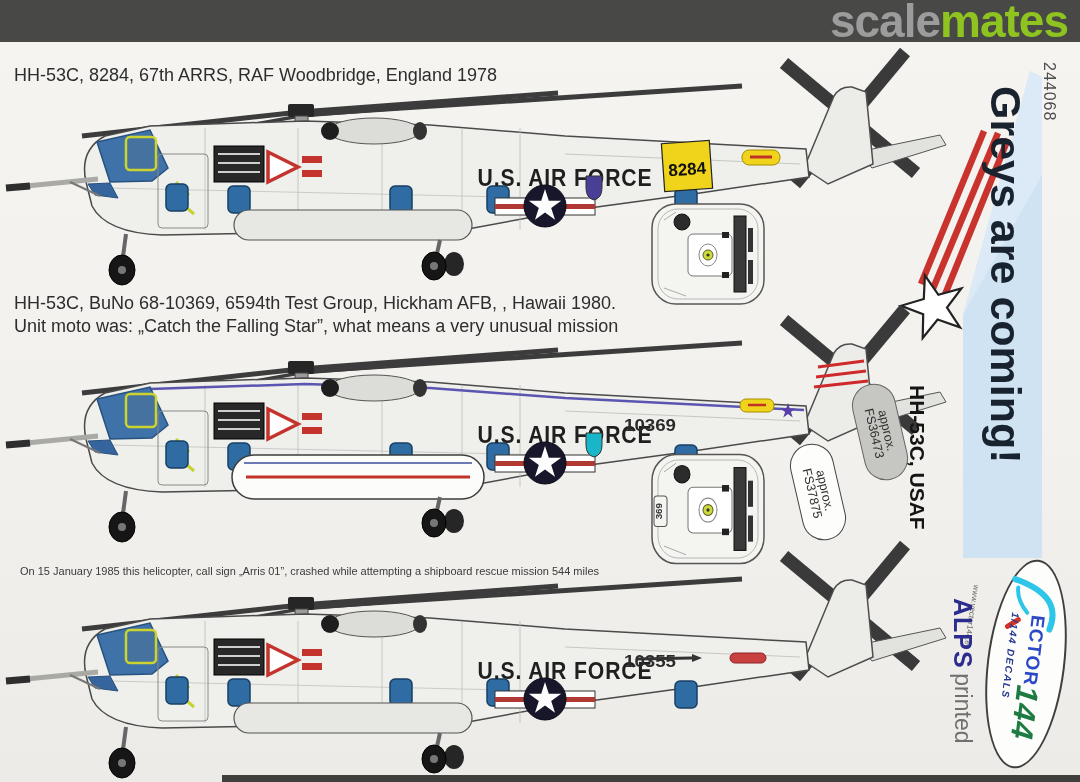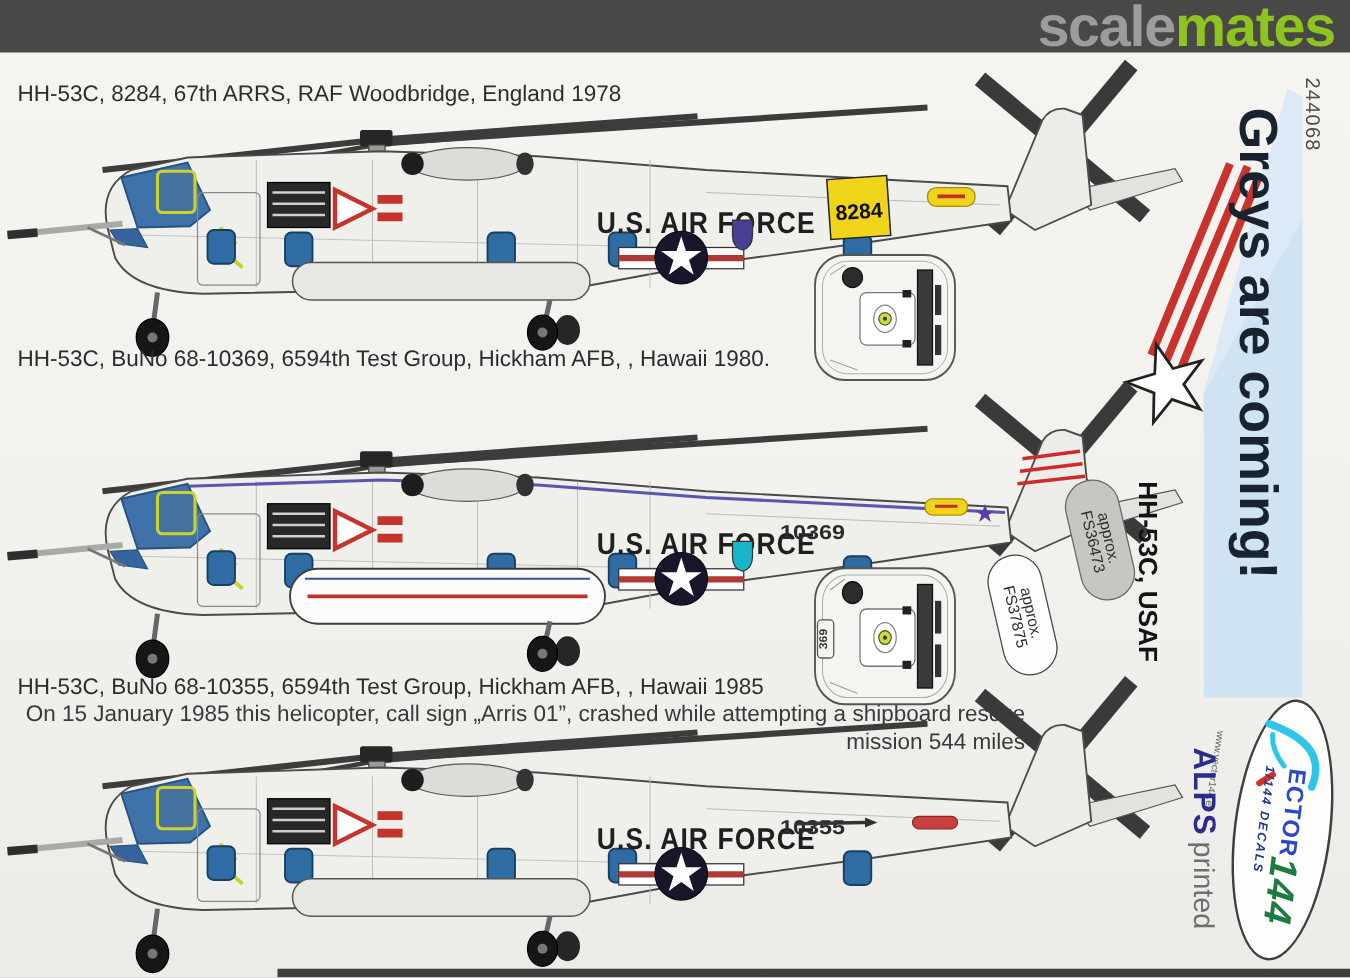--- a/index.html
+++ b/index.html
@@ -8,21 +8,21 @@
         font-family:"Liberation Sans",sans-serif;}
   
   .topbar{position:absolute;left:0;top:0;width:1080px;height:42px;background:#484847;
           display:flex;align-items:center;justify-content:flex-end;box-sizing:border-box;
           padding-right:12px;z-index:10;}
   .brand{font-size:46px;font-weight:bold;letter-spacing:-1px;line-height:1;}
   .brand .b1{color:#9c9c9c;}
   .brand .b2{color:#8fc31f;}
   
   .caption{position:absolute;z-index:6;color:#2d2d2d;font-size:18px;line-height:22.5px;}
-  .caption-small{position:absolute;z-index:6;color:#3a3a3a;font-size:18px;line-height:21.5px;width:800px;text-align:right;}
+  .caption-small{position:absolute;z-index:6;color:#3a3a3a;font-size:11px;line-height:21.5px;width:800px;}
   .svg-layer{position:absolute;z-index:2;}
   .banner-layer{position:absolute;z-index:1;}
   
   .vtext{position:absolute;writing-mode:vertical-rl;z-index:3;}
   .v-code{left:1040px;top:62px;font-size:16px;color:#4c4c4c;letter-spacing:1px;}
   .v-slogan{left:972px;top:86px;height:478px;width:58px;font-size:43px;font-weight:bold;
             color:#18232f;z-index:3;}
   .v-subject{left:905px;top:385px;height:160px;font-size:21px;font-weight:bold;color:#141414;}
   .v-alps{left:948px;top:598px;height:190px;}
   .v-alps .alps{font-size:25px;font-weight:bold;color:#2c2c8e;letter-spacing:1px;}
@@ -86,25 +86,25 @@
       <path d="M46,42 L54,52" stroke="#d23328" stroke-width="5" stroke-linecap="round"></path>
     </svg>
     <div class="txt">
       <span class="ector">ECTOR</span><span class="num">144</span>
       <span class="tag">1/144 DECALS</span>
     </div>
   </div>
 
   <div class="caption" style="left:14px;top:64px;">HH-53C, 8284, 67th ARRS, RAF Woodbridge, England 1978</div>
 
-  <div class="caption" style="left:14px;top:276px;">
+  <div class="caption" style="left:14px;top:292px;">
     <div>HH-53C, BuNo 68-10369, 6594th Test Group,  Hickham AFB, , Hawaii 1980.</div>
-  </div>
-
-  <div class="caption" style="left:14px;top:538px;">HH-53C, BuNo 68-10355, 6594th Test Group,  Hickham AFB, , Hawaii 1985</div>
+    <div>Unit moto was: „Catch the Falling Star”, what means a very unusual mission</div>
+  </div>
+
   <div class="caption-small" style="left:20px;top:561px;">
     <div>On 15 January 1985 this helicopter, call sign „Arris 01”, crashed while attempting a shipboard rescue mission 544 miles</div>
   </div>
 
   <svg class="svg-layer" id="heli1" style="left:0;top:36px;" width="950" height="252" viewBox="0 0 950 252">
       <line x1="82" y1="100" x2="300" y2="76" stroke="#3c3c3c" stroke-width="5"></line>
       <line x1="300" y1="76" x2="558" y2="57" stroke="#3c3c3c" stroke-width="5"></line>
       <line x1="150" y1="107" x2="300" y2="80" stroke="#3c3c3c" stroke-width="3.5"></line>
       <line x1="300" y1="80" x2="480" y2="66" stroke="#3c3c3c" stroke-width="3.5"></line>
       <line x1="310" y1="78" x2="742" y2="50" stroke="#3c3c3c" stroke-width="5"></line>

